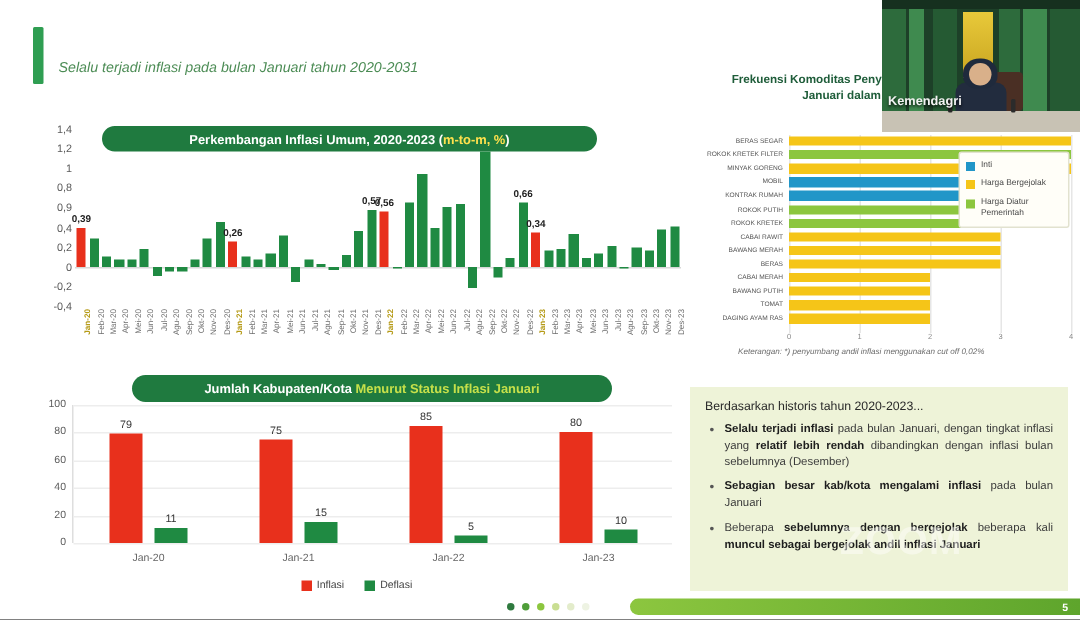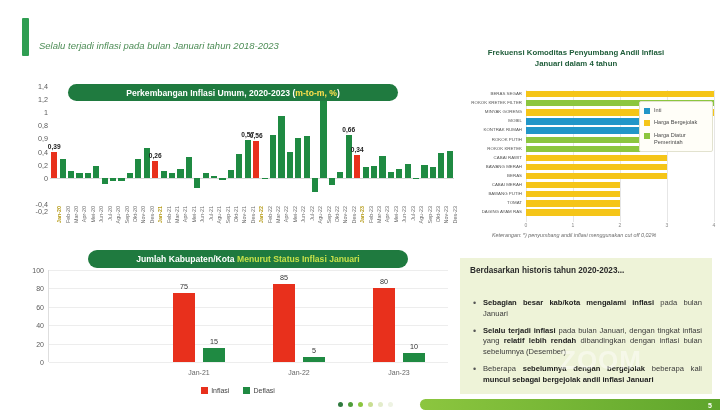--- a/index.html
+++ b/index.html
@@ -139,21 +139,21 @@
   }
   #b-legend .bl { display: flex; align-items: center; gap: 3px; }
   #b-legend .sw { width: 7px; height: 7px; }
   #b-legend .tx { font-size: 7px; color: #444; }
   
   #panel-notes {
     position: absolute; left: 460px; top: 258px; width: 252px; height: 136px;
     background: #eef3d8; padding: 8px 10px 6px 10px;
   }
   #notes-head {
-    font-size: 8.2px; font-weight: bold; color: #2a2a2a; margin-bottom: 23px;
+    font-size: 8.2px; font-weight: normal; color: #2a2a2a; margin-bottom: 6px;
   }
   .nbullet {
     position: relative; padding-left: 13px; margin-bottom: 6px;
     font-size: 7.6px; color: #3a3a3a; line-height: 1.42; text-align: justify;
   }
   .nbullet::before {
     content: "•"; position: absolute; left: 3px; top: -1px;
     font-size: 9px; color: #555;
   }
   .nbullet b { font-weight: bold; color: #1d1d1d; }
@@ -221,38 +221,38 @@
     letter-spacing: 1px; pointer-events: none;
   }
 </style>
 </head>
 <body>
 
 <div id="slide">
 
   <div id="header">
     <div id="accent-bar"></div>
-    <div id="slide-subtitle">Selalu terjadi inflasi pada bulan Januari tahun 2018-2023</div>
+    <div id="slide-subtitle">Selalu terjadi inflasi pada bulan Januari tahun 2020-2031</div>
   </div>
 
   <div class="pill" id="pill-main">
     <span><span>Perkembangan Inflasi Umum, 2020-2023 (</span><span class="hl">m-to-m, %</span><span>)</span></span>
   </div>
 
   <div id="chart-main">
     <div id="main-yaxis">
         <div class="ytick" style="top: 0px;">1,4</div>
         <div class="ytick" style="top: 13.1111px;">1,2</div>
         <div class="ytick" style="top: 26.2222px;">1</div>
         <div class="ytick" style="top: 39.3333px;">0,8</div>
         <div class="ytick" style="top: 52.4444px;">0,9</div>
         <div class="ytick" style="top: 65.5556px;">0,4</div>
         <div class="ytick" style="top: 78.6667px;">0,2</div>
         <div class="ytick" style="top: 91.7778px;">0</div>
-        <div class="ytick" style="top: 104.889px; margin-top: 20px;">-0,2</div>
+        <div class="ytick" style="top: 104.889px;">-0,2</div>
         <div class="ytick" style="top: 118px;">-0,4</div>
       </div>
     <div id="main-plot">
       <div id="main-zero" style="top: 91.7778px;"></div>
     <div class="mbar" style="left: 1.10833px; width: 6.2px; height: 118px;">
           <div class="rect" style="top: 66.2111px; height: 25.5667px; background: rgb(232, 48, 28);"></div>
           <div class="vlabel" style="top: 57.2111px;">0,39</div>
         </div>
         <div class="mbar" style="left: 9.525px; width: 6.2px; height: 118px;">
           <div class="rect" style="top: 73.4222px; height: 18.3556px; background: rgb(31, 138, 66);"></div>
@@ -557,20 +557,29 @@
         <div class="ytick" style="top: 73.6px;">20</div>
         <div class="ytick" style="top: 92px;">0</div>
       </div>
     <div id="b-plot">
         <div class="grid" style="top: 0px;"></div>
         <div class="grid" style="top: 18.4px;"></div>
         <div class="grid" style="top: 36.8px;"></div>
         <div class="grid" style="top: 55.2px;"></div>
         <div class="grid" style="top: 73.6px;"></div>
         <div class="grid" style="top: 92px;"></div>
+        <div class="bgroup" style="left: 0px; width: 100px;">
+          <div class="bbar" style="left: 24px; height: 72.68px; background: rgb(232, 48, 28);">
+            <div class="lab">79</div>
+          </div>
+          <div class="bbar" style="left: 54px; height: 10.12px; background: rgb(31, 138, 66);">
+            <div class="lab">11</div>
+          </div>
+          <div class="bglab">Jan-20</div>
+        </div>
         <div class="bgroup" style="left: 100px; width: 100px;">
           <div class="bbar" style="left: 24px; height: 69px; background: rgb(232, 48, 28);">
             <div class="lab">75</div>
           </div>
           <div class="bbar" style="left: 54px; height: 13.8px; background: rgb(31, 138, 66);">
             <div class="lab">15</div>
           </div>
           <div class="bglab">Jan-21</div>
         </div>
         <div class="bgroup" style="left: 200px; width: 100px;">
@@ -600,26 +609,45 @@
         <div class="bl">
           <div class="sw" style="background: rgb(31, 138, 66);"></div>
           <div class="tx">Deflasi</div>
         </div>
       </div>
   </div>
 
   <div id="panel-notes">
     <div id="notes-head">Berdasarkan historis tahun 2020-2023...</div>
     <div id="notes-list">
+        <div class="nbullet"><b>Selalu terjadi inflasi</b> pada bulan Januari, dengan tingkat inflasi yang <b>relatif lebih rendah</b> dibandingkan dengan inflasi bulan sebelumnya (Desember)</div>
         <div class="nbullet"><b>Sebagian besar kab/kota mengalami inflasi</b> pada bulan Januari</div>
-        <div class="nbullet"><b>Selalu terjadi inflasi</b> pada bulan Januari, dengan tingkat inflasi yang <b>relatif lebih rendah</b> dibandingkan dengan inflasi bulan sebelumnya (Desember)</div>
         <div class="nbullet">Beberapa <b>sebelumnya</b> <b>dengan</b> <b>bergejolak</b> beberapa kali <b>muncul</b> <b>sebagai</b> <b>bergejolak andil inflasi Januari</b></div>
       </div>
   </div>
 
+  <div id="video-overlay">
+    <div id="vid-bg"></div>
+    <div id="vwall"></div>
+    <div class="vcurtain" style="left:0;width:16px;background:#2d6b3c;"></div>
+    <div class="vcurtain" style="left:18px;width:10px;background:#3f8a4f;"></div>
+    <div class="vcurtain" style="left:34px;width:16px;background:#255a33;"></div>
+    <div id="vgold"></div>
+    <div class="vcurtain" style="left:78px;width:14px;background:#2d6b3c;"></div>
+    <div class="vcurtain" style="left:94px;width:16px;background:#3f8a4f;"></div>
+    <div class="vcurtain" style="left:112px;width:20px;background:#255a33;"></div>
+    <div id="vchair"></div>
+    <div id="vperson-body"></div>
+    <div id="vperson-scarf"></div>
+    <div id="vperson-head"></div>
+    <div id="vdesk"></div>
+    <div class="vmic" style="left:44px;"></div>
+    <div class="vmic" style="left:86px;"></div>
+    <div id="vlabel">Kemendagri</div>
+  </div>
 
   <div id="watermark">ZOOM</div>
 
   <div id="footer-band">
     <div id="dots">
         <div class="dot" style="background: rgb(47, 122, 63);"></div>
         <div class="dot" style="background: rgb(79, 158, 58);"></div>
         <div class="dot" style="background: rgb(140, 198, 63);"></div>
         <div class="dot" style="background: rgb(201, 222, 146);"></div>
         <div class="dot" style="background: rgb(227, 236, 203);"></div>

